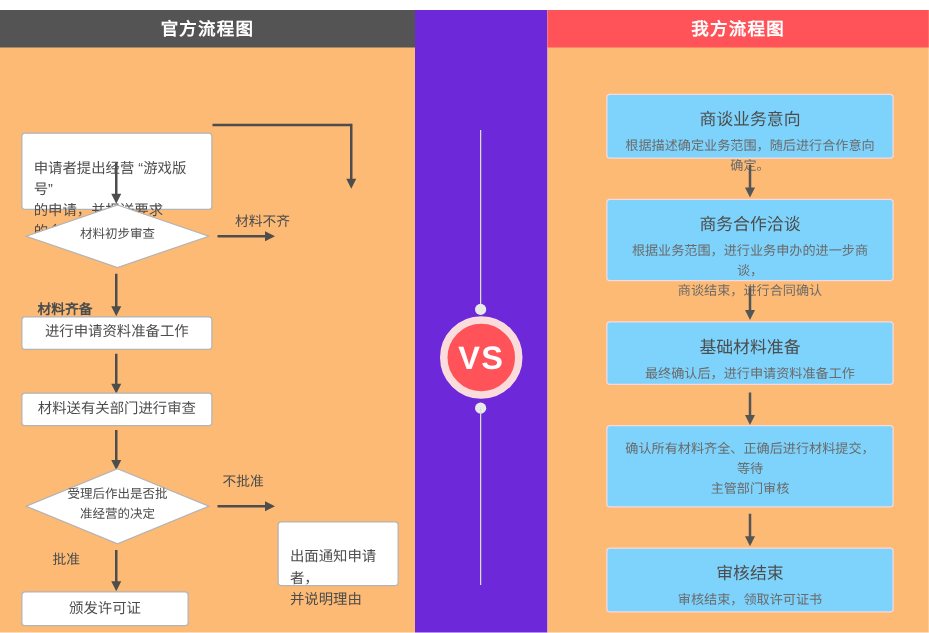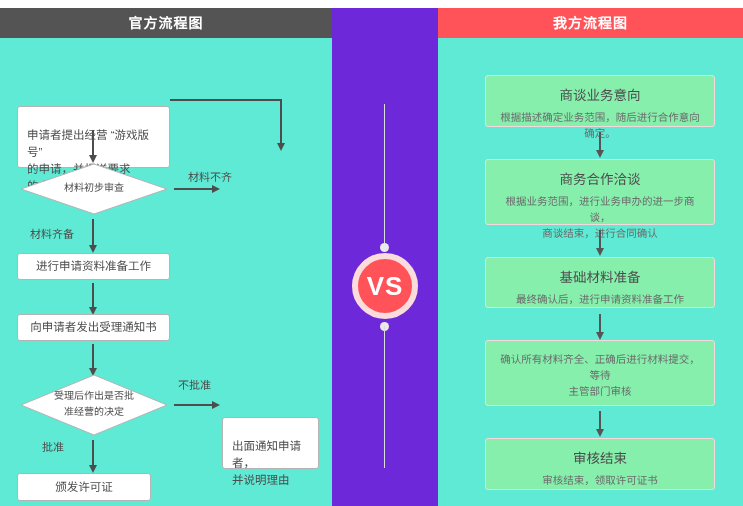--- a/index.html
+++ b/index.html
@@ -7,21 +7,21 @@
   body{
     width:743px;height:506px;
     background:#ffffff;
     font-family:"Liberation Sans","DejaVu Sans",sans-serif;
     overflow:hidden;
     position:relative;
   }
   #stage{position:absolute;left:0;top:0;width:743px;height:506px;}
 
   
-  .panel{position:absolute;top:8px;height:498px;background:#5eead4;}
+  .panel{position:absolute;top:8px;height:498px;background:#fdba74;}
   #panel-left{left:0;width:332px;}
   #panel-right{left:438px;width:305px;}
 
   .panel-header{
     position:absolute;left:0;top:0;width:100%;height:30px;
     line-height:30px;text-align:center;
     color:#ffffff;font-size:14px;font-weight:bold;letter-spacing:1px;
   }
   #panel-left  .panel-header{background:#545454;}
   #panel-right .panel-header{background:#ff5359;}
@@ -71,21 +71,21 @@
   .arrow-h::after{
     content:"";position:absolute;right:-8px;top:-3px;
     border-top:4px solid transparent;border-bottom:4px solid transparent;
     border-left:8px solid #4d4d4d;
   }
   .line-h{position:absolute;height:2px;background:#4d4d4d;}
 
   
   .rf-box{
     position:absolute;left:485px;width:230px;box-sizing:border-box;
-    background:#86efac;border:1px solid #f7d9dd;border-radius:3px;
+    background:#7dd3fc;border:1px solid #f7d9dd;border-radius:3px;
     text-align:center;padding:10px 12px;
   }
   .rf-title{color:#4d4d4d;font-size:13.5px;line-height:20px;margin:0 0 3px;}
   .rf-desc{color:#6b6b6b;font-size:10.5px;line-height:16px;margin:0;}
 
   .rf-arrow{position:absolute;left:599px;width:2px;background:#555;}
   .rf-arrow::after{
     content:"";position:absolute;left:-3px;bottom:-7px;
     border-left:4px solid transparent;border-right:4px solid transparent;
     border-top:8px solid #555;
@@ -114,31 +114,31 @@
       <svg width="148" height="52" viewBox="0 0 148 52">
         <polygon points="74,1 147,26 74,51 1,26" fill="#ffffff" stroke="#b4b4b4" stroke-width="1"></polygon>
       </svg>
       <div class="dlabel" style="white-space:pre-line;">材料初步审查</div>
     </div>
 
     <div class="edge-label" style="left:188px;top:160px;">材料不齐</div>
     <div class="arrow-h" style="left:174px;top:180px;width:38px;"></div>
 
 
-    <div class="edge-label" style="left:30px;top:217px;">材料齐备</div>
+    <div class="edge-label" style="left:30px;top:230px;font-weight:bold;">材料齐备</div>
     <div class="arrow-v" style="left:92px;top:211px;height:27px;"></div>
 
     <div class="fc-box center" style="left:17px;top:245px;width:153px;height:27px;">
       <span>进行申请资料准备工作</span>
     </div>
 
     <div class="arrow-v" style="left:92px;top:275px;height:25px;"></div>
 
     <div class="fc-box center" style="left:17px;top:306px;width:153px;height:27px;">
-      <span>向申请者发出受理通知书</span>
+      <span>材料送有关部门进行审查</span>
     </div>
 
     <div class="arrow-v" style="left:92px;top:336px;height:25px;"></div>
 
     <div class="fc-diamond" style="left:20px;top:366px;width:148px;height:62px;">
       <svg width="148" height="62" viewBox="0 0 148 62">
         <polygon points="74,1 147,31 74,61 1,31" fill="#ffffff" stroke="#b4b4b4" stroke-width="1"></polygon>
       </svg>
       <div class="dlabel" style="white-space:pre-line;">受理后作出是否批
 准经营的决定</div>

